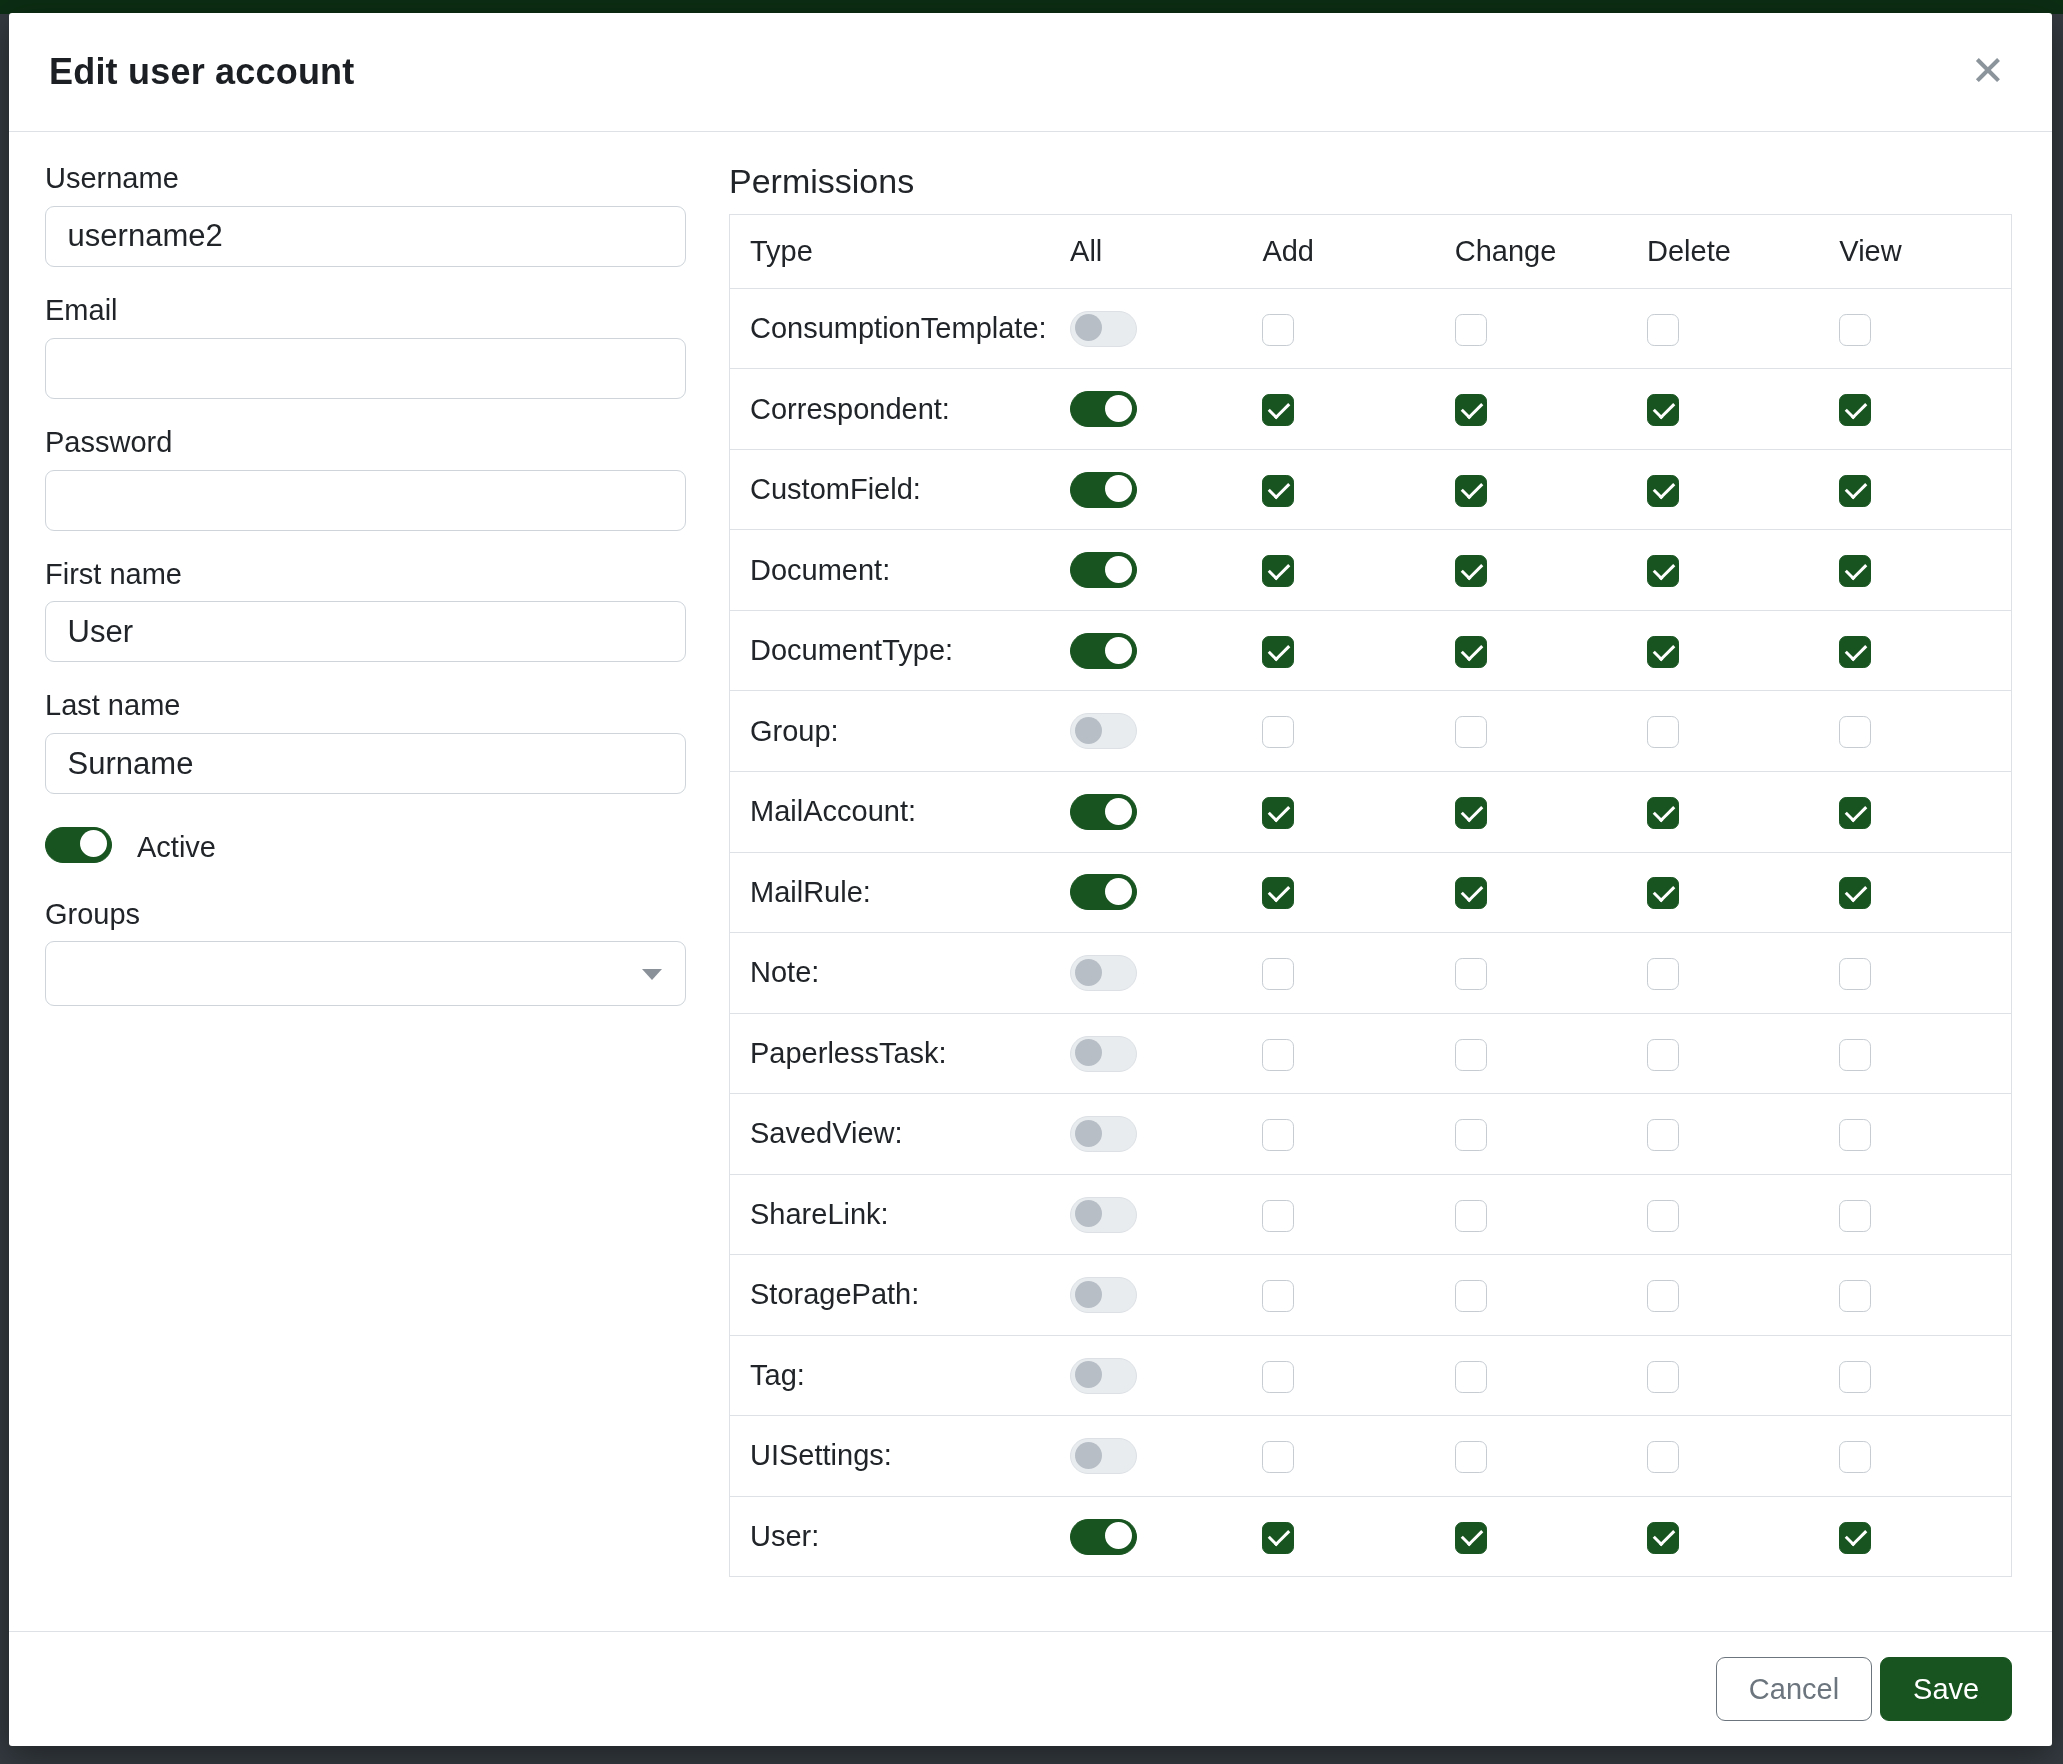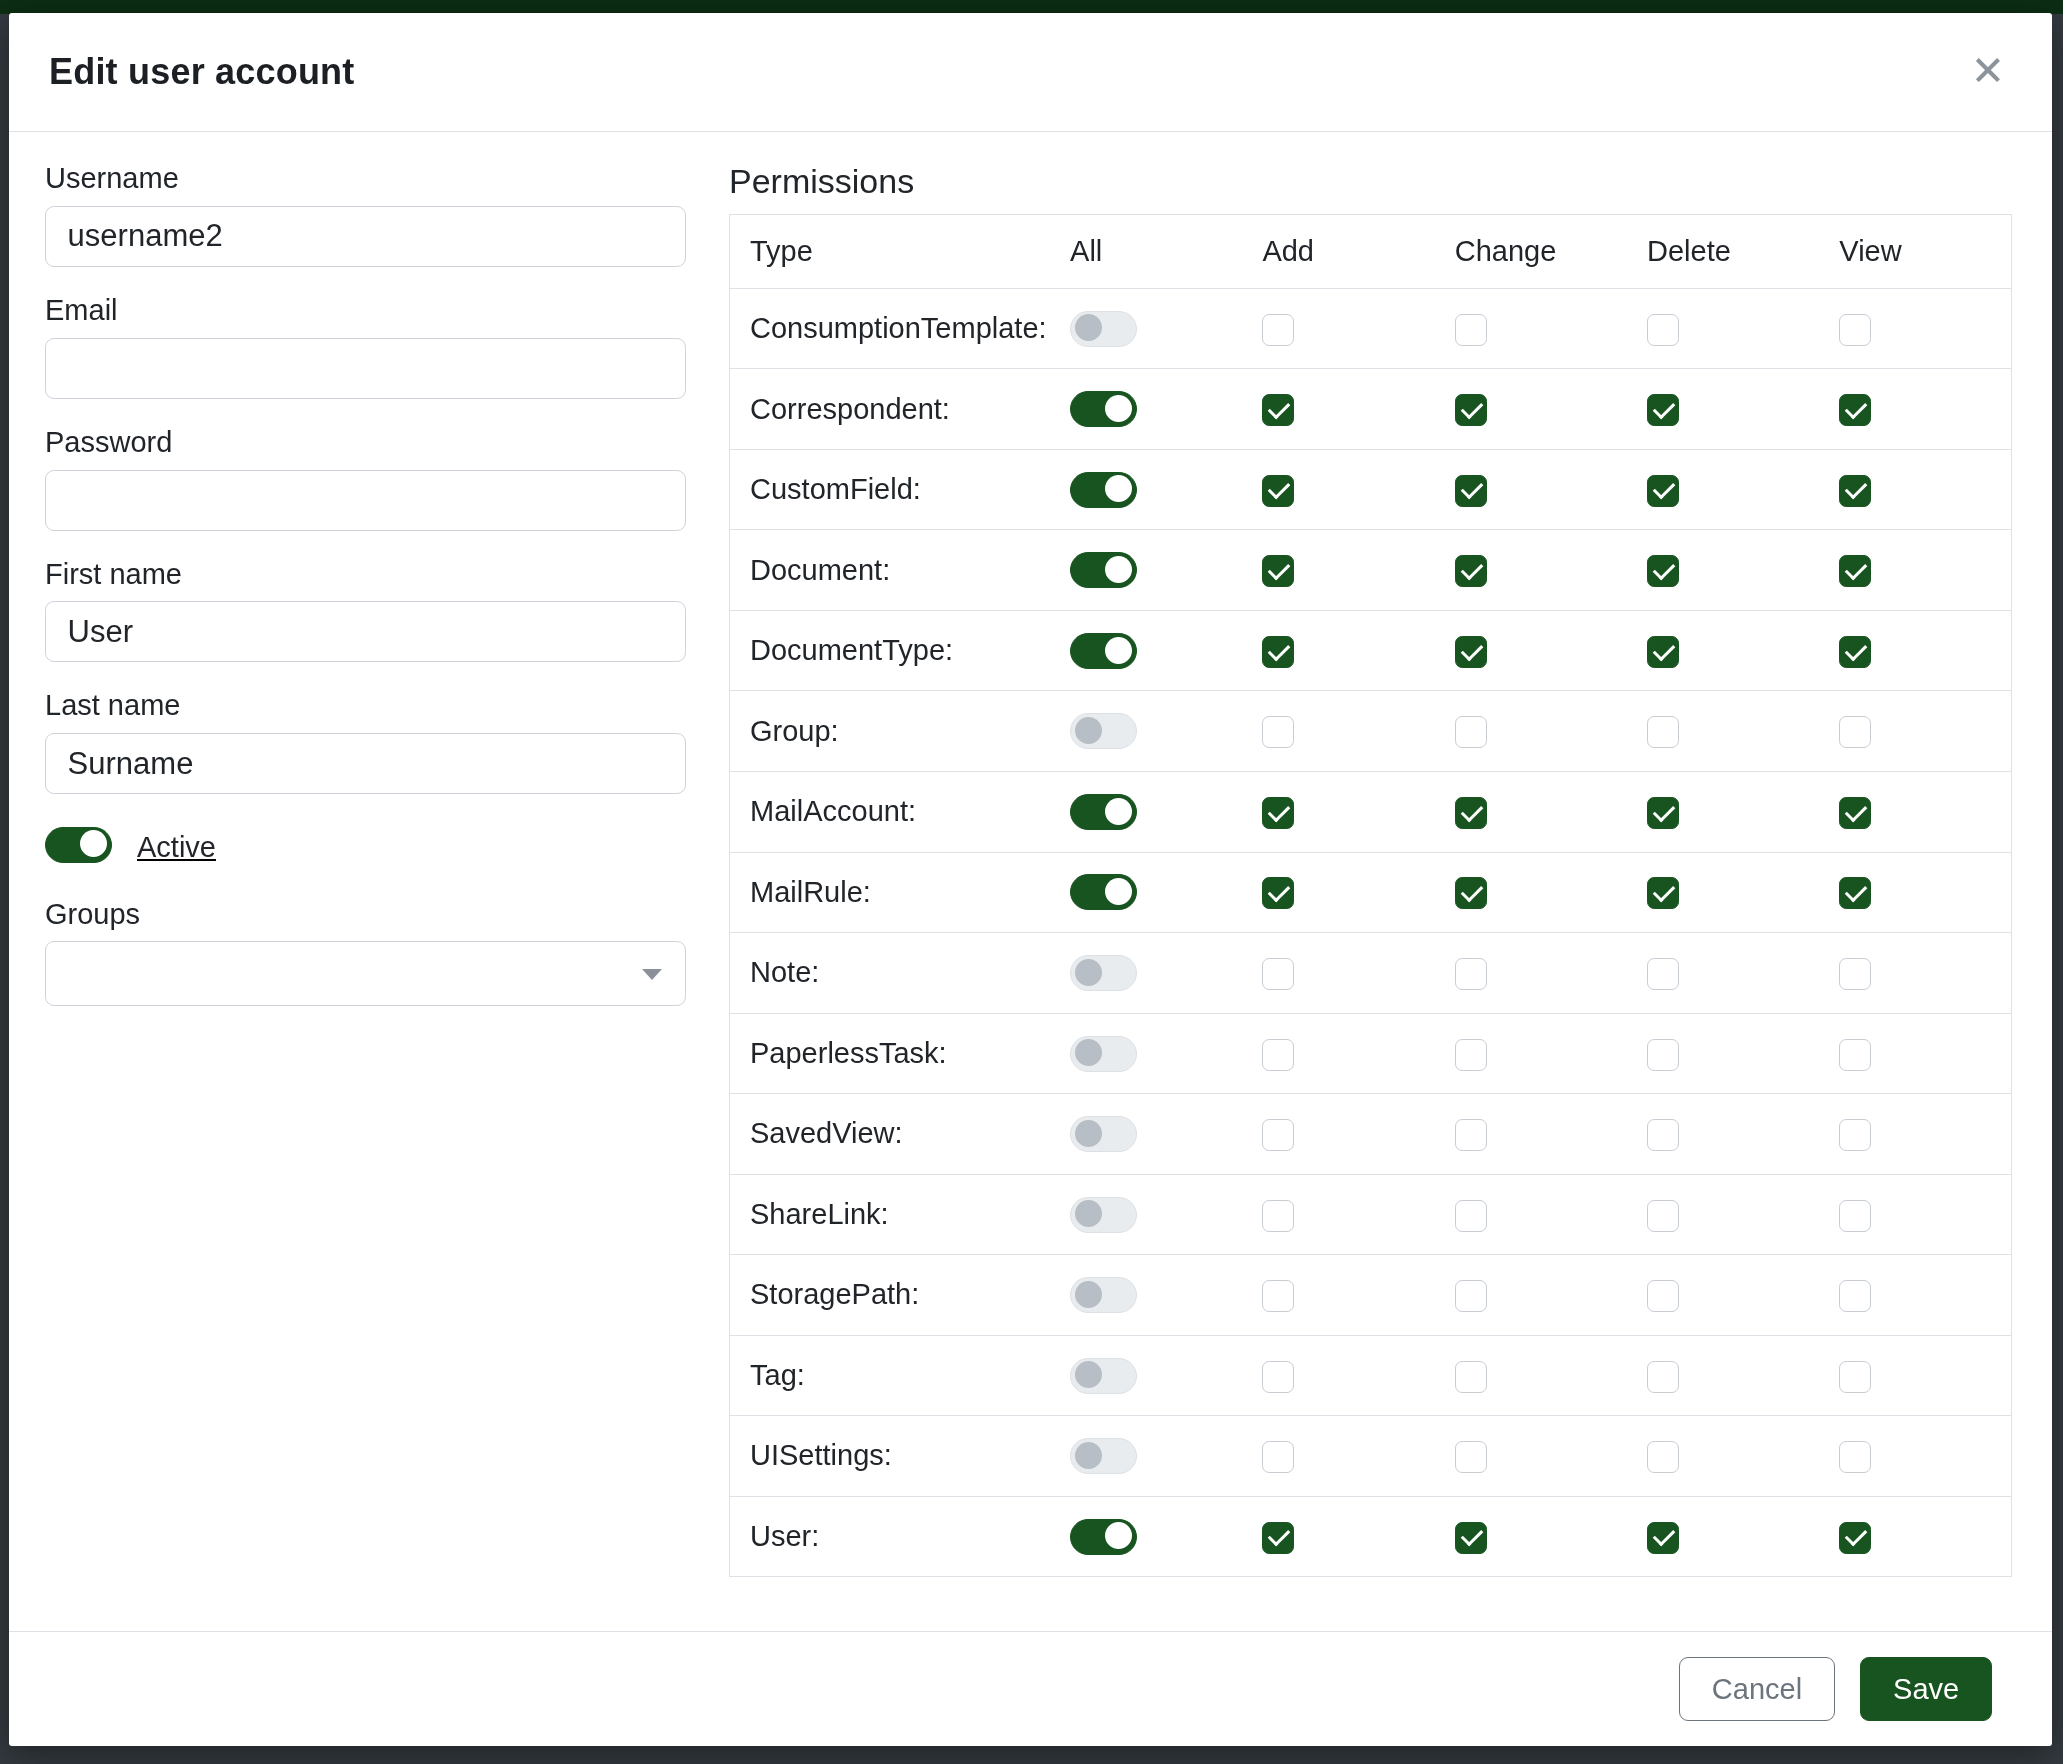--- a/index.html
+++ b/index.html
@@ -74,21 +74,21 @@
     background:#e9ecef; border:1.8px solid #dde1e5;
     cursor:pointer; vertical-align:middle; flex:none;
   }
   .switch .knob {
     position:absolute; top:2.7px; left:3.6px;
     width:27px; height:27px; border-radius:50%;
     background:#b7bec6;
   }
   .switch.on { background:#17541f; border-color:#17541f; }
   .switch.on .knob { left:auto; right:3.6px; background:#ffffff; }
-  .switch-row { display:flex; align-items:flex-start; gap:25px; margin-top:9px;text-decoration:underline; }
+  .switch-row { display:flex; align-items:flex-start; gap:25px; margin-top:9px; }
   .switch-row + .switch-row { margin-top:20px; }
   .switch-label { font-size:29px; color:#212529; line-height:40px; }
   .switch-hint { font-size:26px; color:#5c636a; line-height:40px; }
   .groups-block { margin-top:31px; }
   
   .checkbox {
     display:inline-block; position:relative;
     width:32px; height:32px; border-radius:7.2px;
     background:#fff; border:1.8px solid #c6ccd2;
     cursor:pointer; vertical-align:middle;
@@ -115,21 +115,21 @@
     padding:21.6px 20px; vertical-align:middle;
     border-bottom:1.8px solid #dee2e6;
     font-size:29px; color:#212529;
   }
   table.perm tr:last-child td { border-bottom:none; }
   
   .modal-footer {
     flex:none;
     border-top:1.8px solid #dee2e6;
     display:flex; justify-content:flex-end; align-items:center;
-    gap:25px; padding:25px 60px;
+    gap:8px; padding:25px 40px;
   }
   .btn {
     font-family:inherit; font-size:29px;
     border-radius:9px; padding:13.5px 32px;
     cursor:pointer; line-height:1.2;
   }
   .btn-cancel { background:#fff; color:#6c757d; border:1.8px solid #6c757d; }
   .btn-save { background:#17541f; color:#ffffff; border:1.8px solid #17541f; }
 </style>
 </head>

